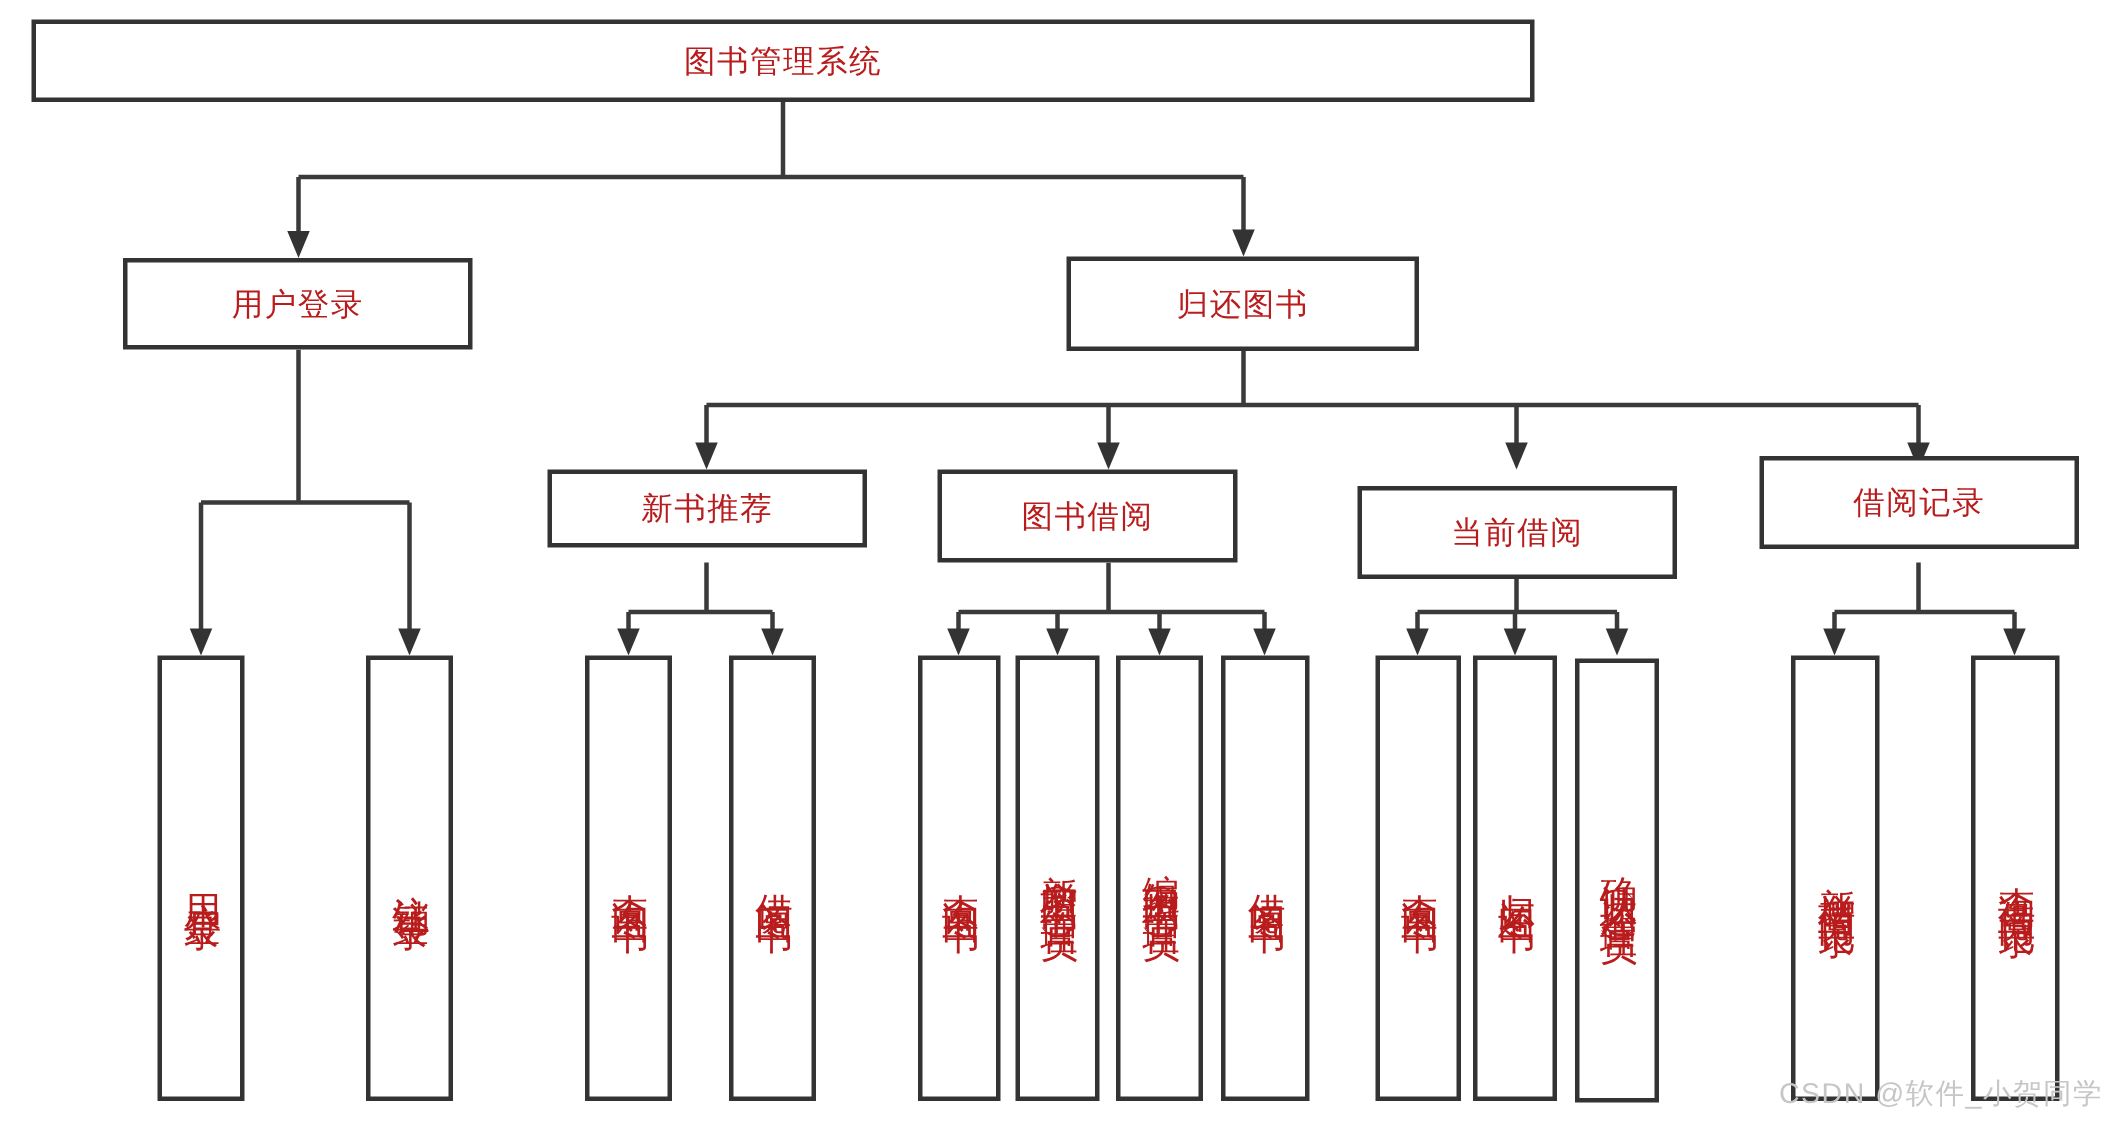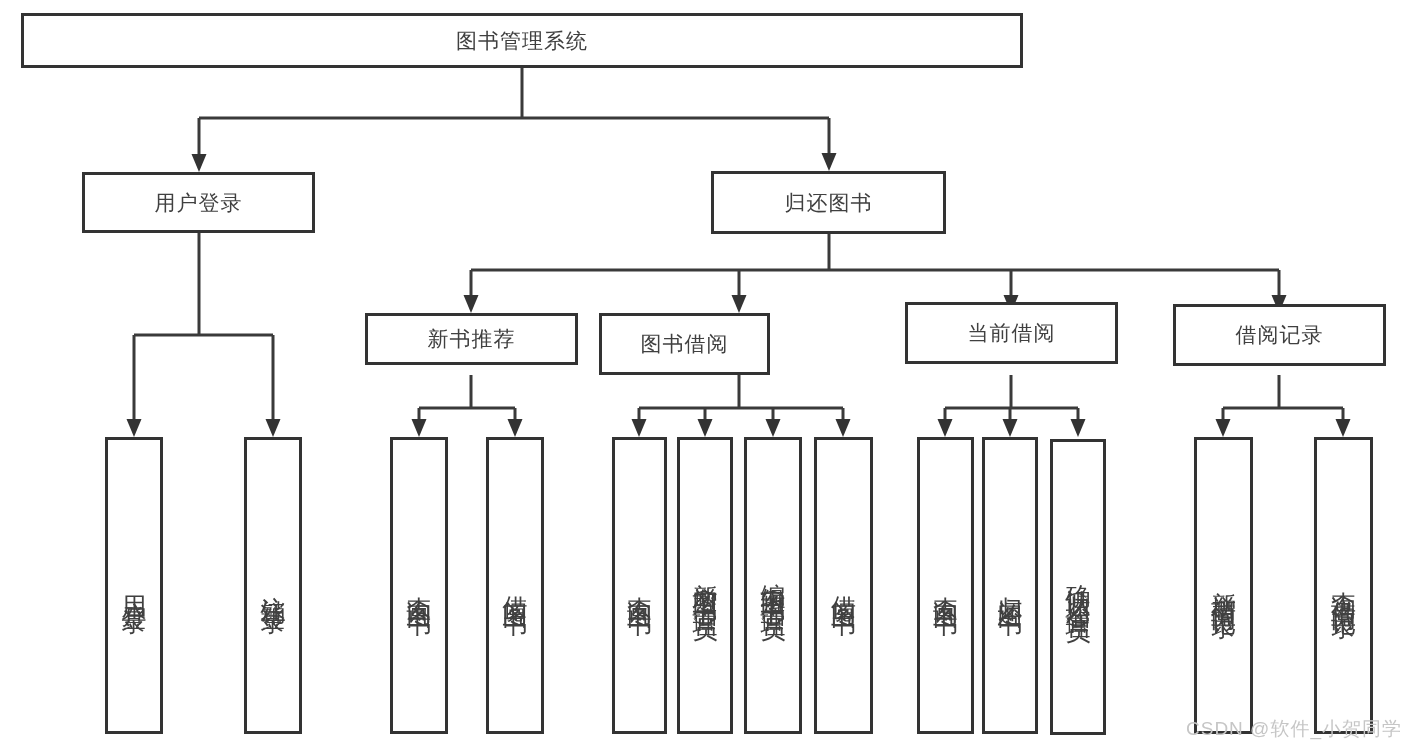--- a/index.html
+++ b/index.html
@@ -19,21 +19,21 @@
     position: absolute;
     left: 0;
     top: 0;
     z-index: 1;
   }
   .node {
     position: absolute;
     box-sizing: border-box;
     background: #ffffff;
     border: 3px solid #333333;
-    color: #404040;
+    color: #b91c1c;
     display: flex;
     align-items: center;
     justify-content: center;
     z-index: 2;
   }
   .hbox {
     font-size: 21px;
     letter-spacing: 1px;
     white-space: nowrap;
   }
@@ -100,22 +100,22 @@
       <polygon points="1335.5,419 1350.5,419 1343,437"></polygon>
     </g>
   </svg>
 
   <div class="node hbox" style="left:21px; top:13px; width:1002px; height:55px">图书管理系统</div>
 
   <div class="node hbox" style="left:82px; top:172px; width:233px; height:61px">用户登录</div>
   <div class="node hbox" style="left:711px; top:171px; width:235px; height:63px">归还图书</div>
 
   <div class="node hbox" style="left:365px; top:313px; width:213px; height:52px">新书推荐</div>
-  <div class="node hbox" style="left:599px; top:313px; width:171px; height:62px">图书借阅</div>
-  <div class="node hbox" style="left:905px; top:302px; width:213px; height:62px">当前借阅</div>
+  <div class="node hbox" style="left:625px; top:313px; width:200px; height:62px">图书借阅</div>
+  <div class="node hbox" style="left:905px; top:324px; width:213px; height:62px">当前借阅</div>
   <div class="node hbox" style="left:1173px; top:304px; width:213px; height:62px">借阅记录</div>
 
   <div class="node vbox" style="left:105px; top:437px; width:58px; height:297px">用户登录</div>
   <div class="node vbox" style="left:244px; top:437px; width:58px; height:297px">注销登录</div>
 
   <div class="node vbox" style="left:390px; top:437px; width:58px; height:297px">查询图书</div>
   <div class="node vbox" style="left:486px; top:437px; width:58px; height:297px">借阅图书</div>
 
   <div class="node vbox" style="left:612px; top:437px; width:55px; height:297px">查询图书</div>
   <div class="node vbox" style="left:677px; top:437px; width:56px; height:297px">新增图书（管理员）</div>

